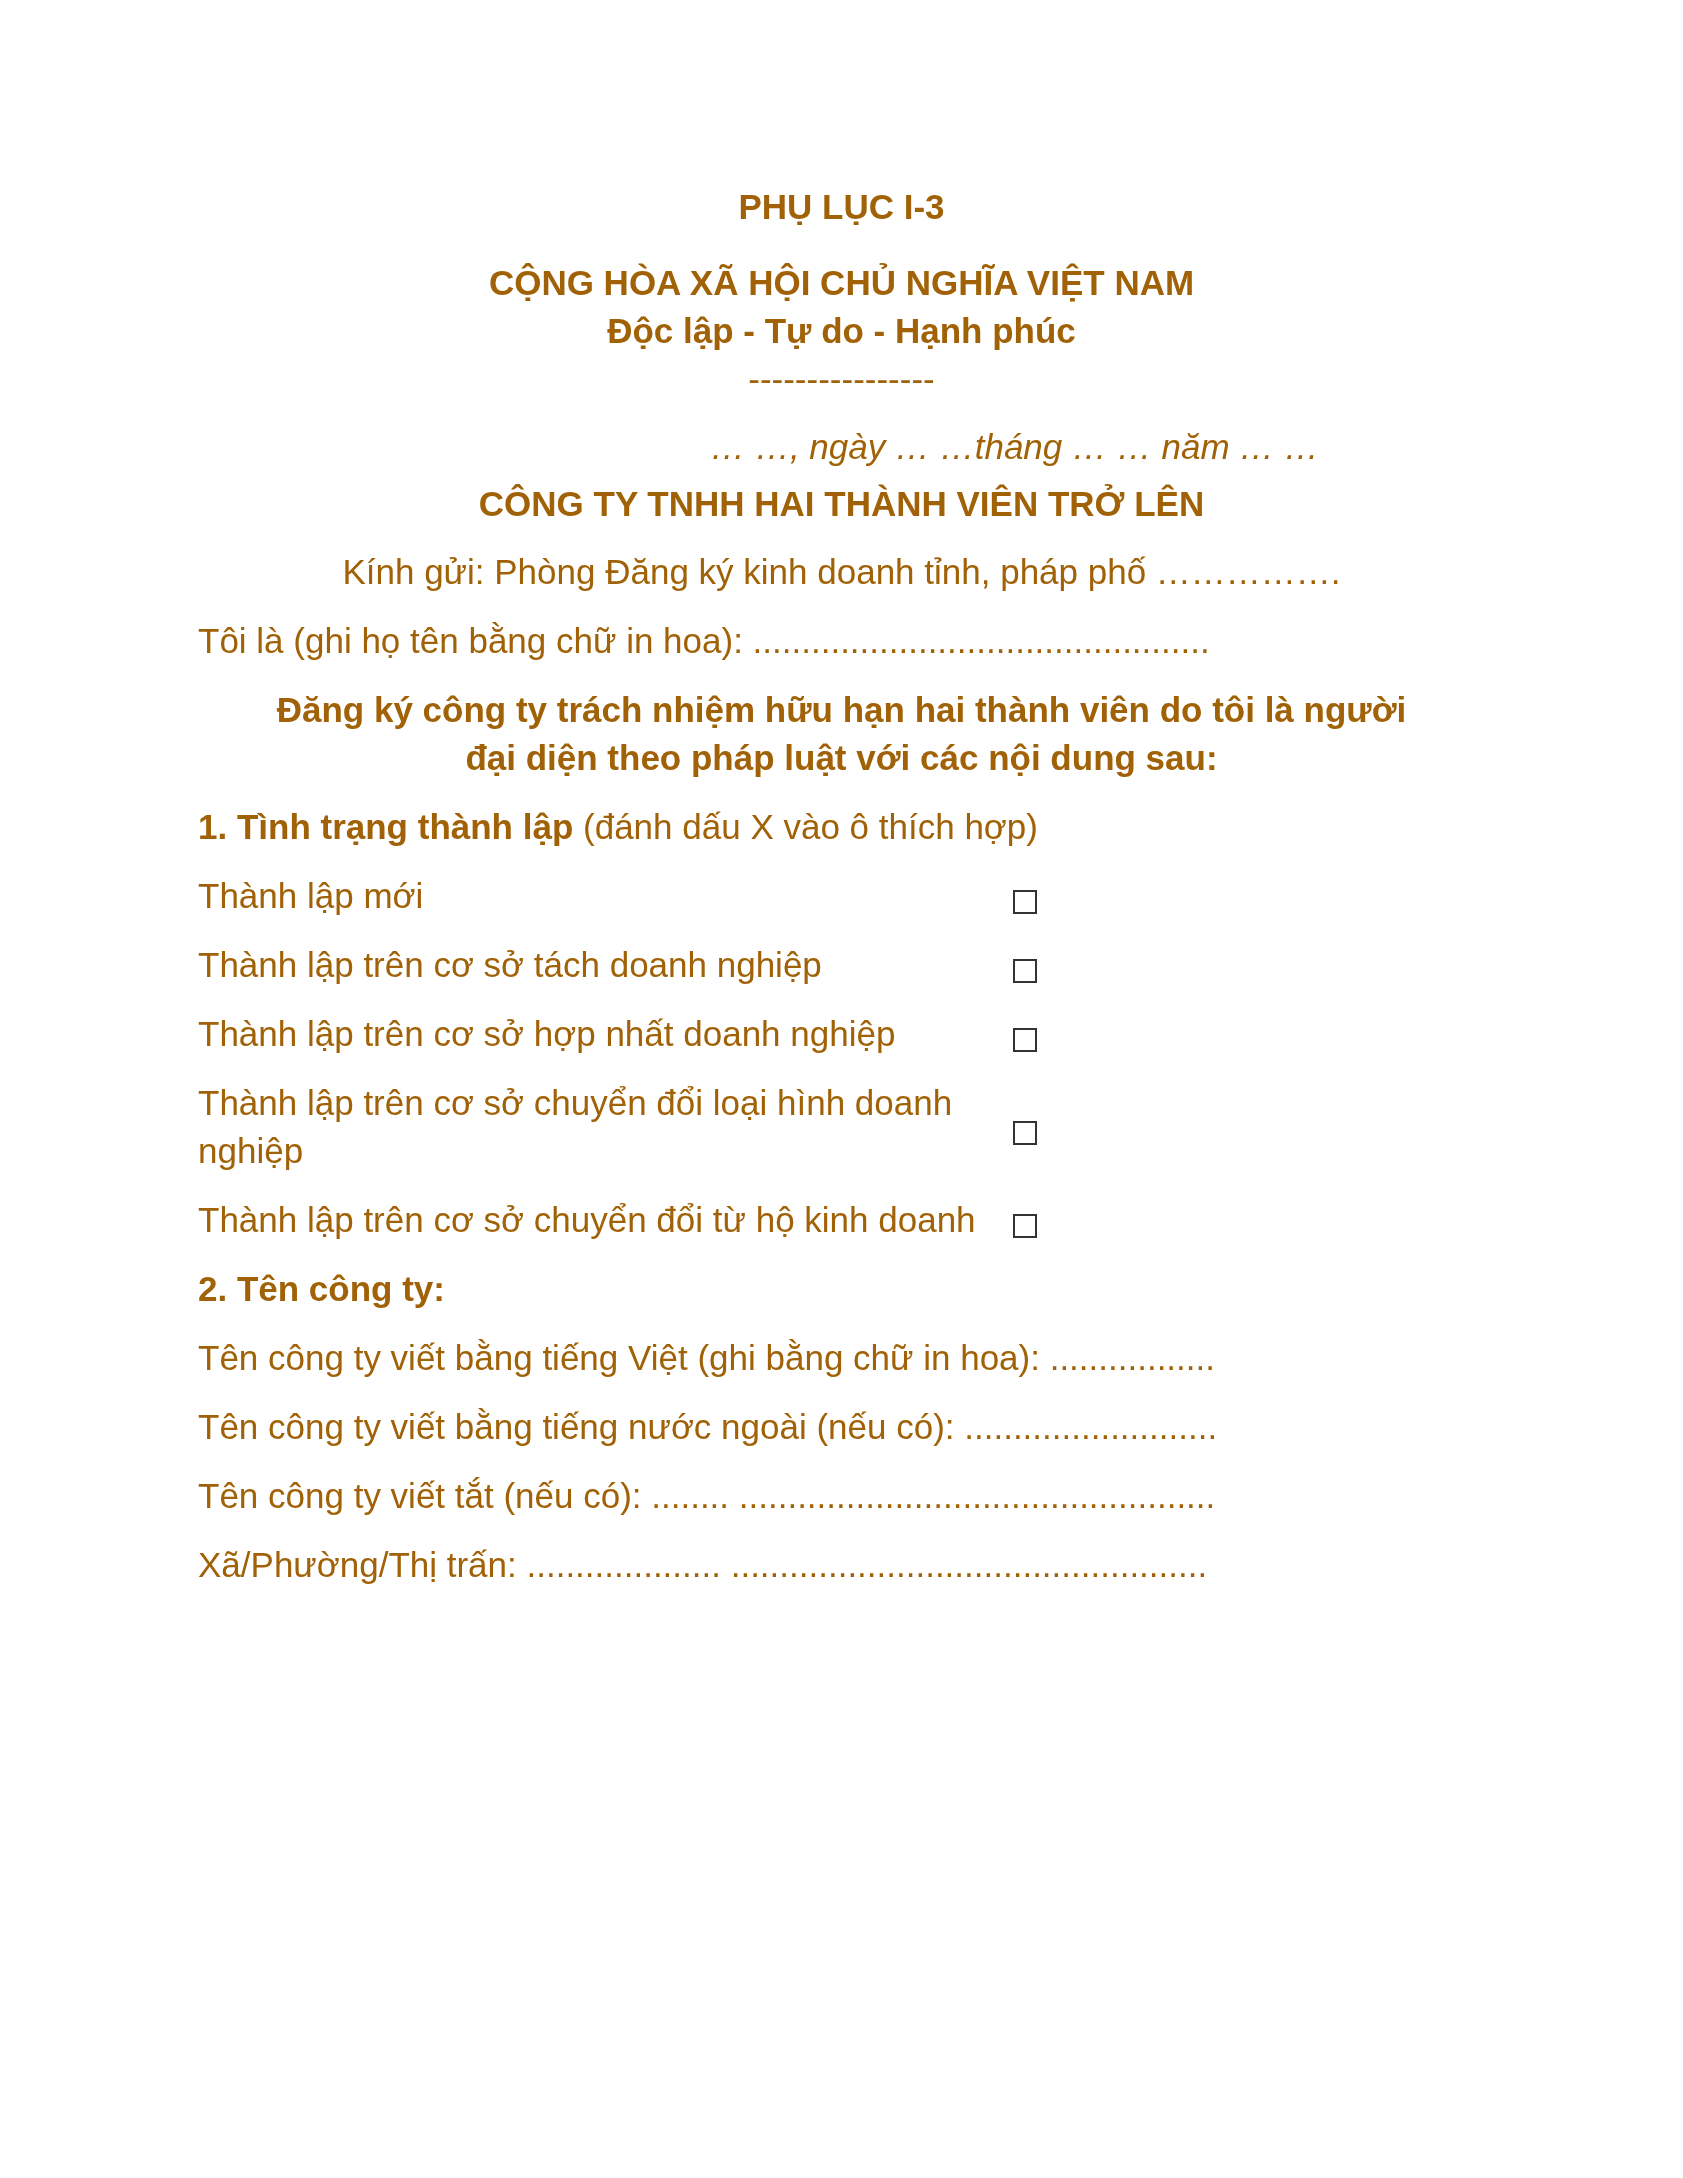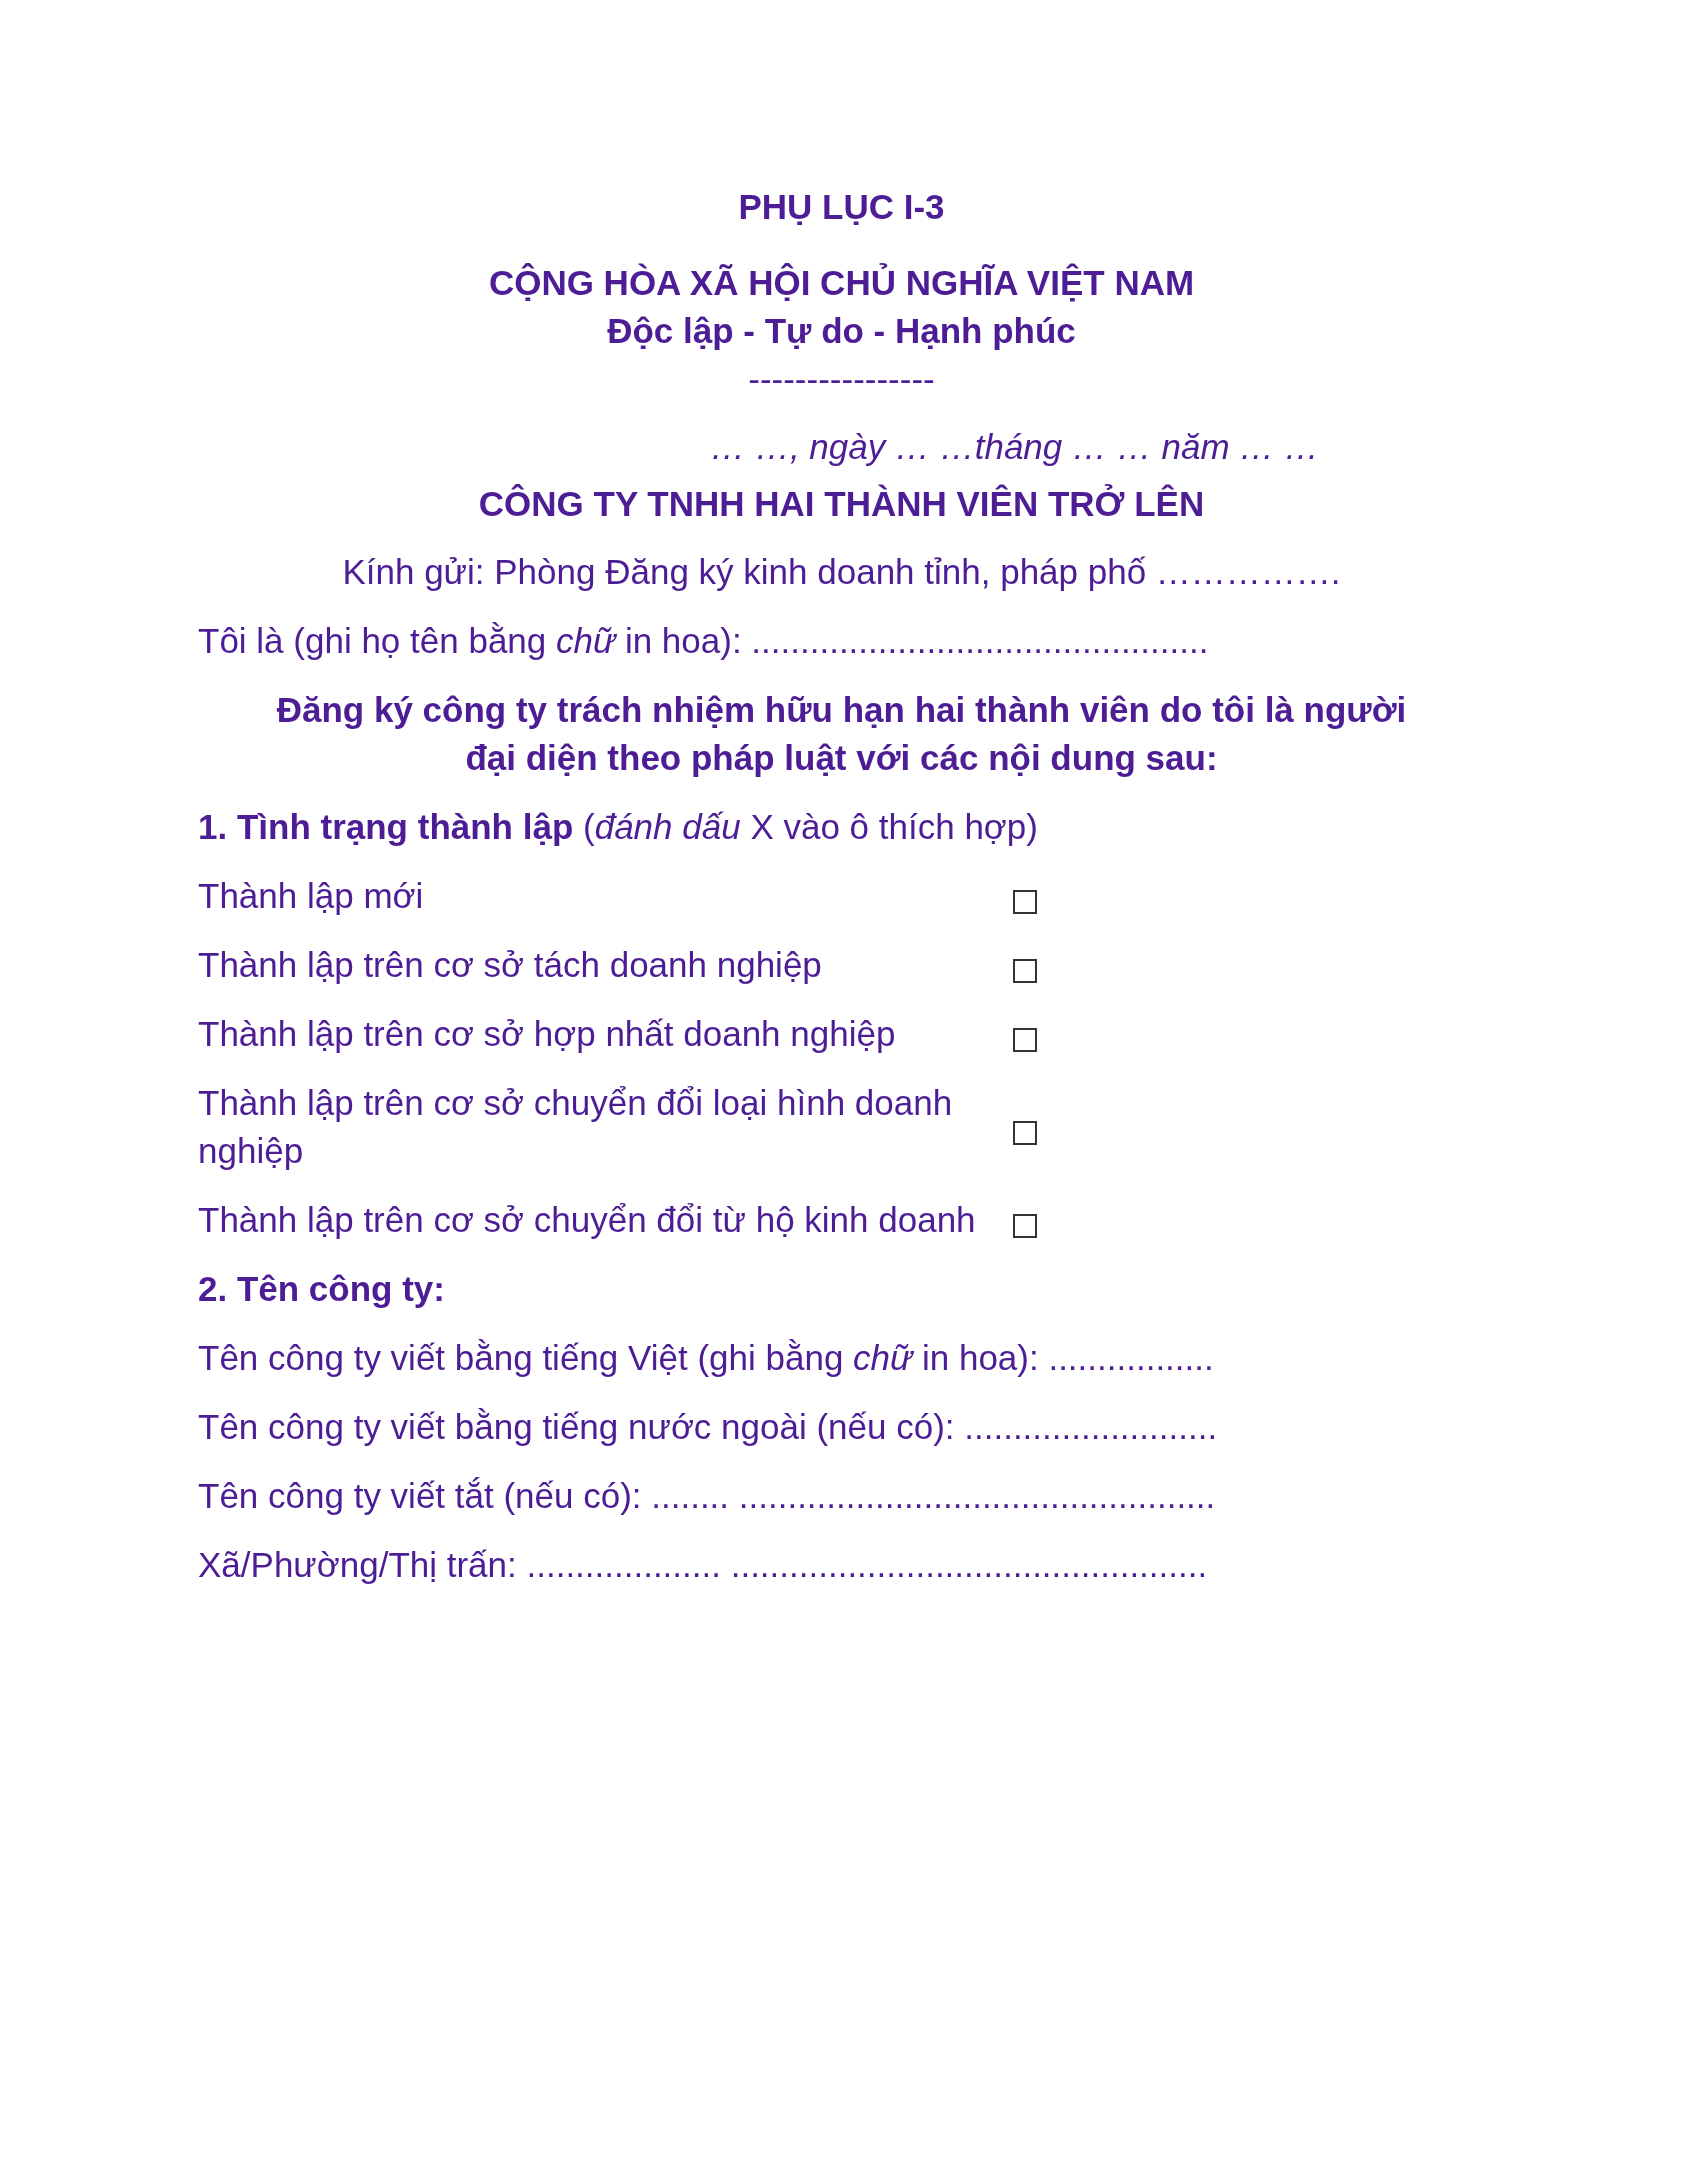--- a/index.html
+++ b/index.html
@@ -1,32 +1,32 @@
 <!DOCTYPE html>
 <html><head>
 <meta charset="utf-8">
 <style>
   html, body { margin: 0; padding: 0; background: #ffffff; }
   .page {
     position: relative;
     width: 1683px;
     height: 2178px;
     background: #ffffff;
-    color: #4c1d95;
+    color: #a16207;
     font-family: "Liberation Sans", sans-serif;
     font-size: 35px;
     box-sizing: border-box;
     padding: 183px 198px 0 198px;
     overflow: hidden;
   }
   .line { margin: 0 0 21px 0; line-height: 48px; }
   .tight { margin-bottom: 0; }
   .center { text-align: center; }
   .bold { font-weight: bold; }
-  .italic { font-style: italic; }
+  .italic { }
   .date-line {
     text-align: right;
     padding-right: 166px;
     font-style: italic;
   }
   .opt-row {
     display: flex;
     align-items: center;
     margin: 0 0 21px 0;
   }

